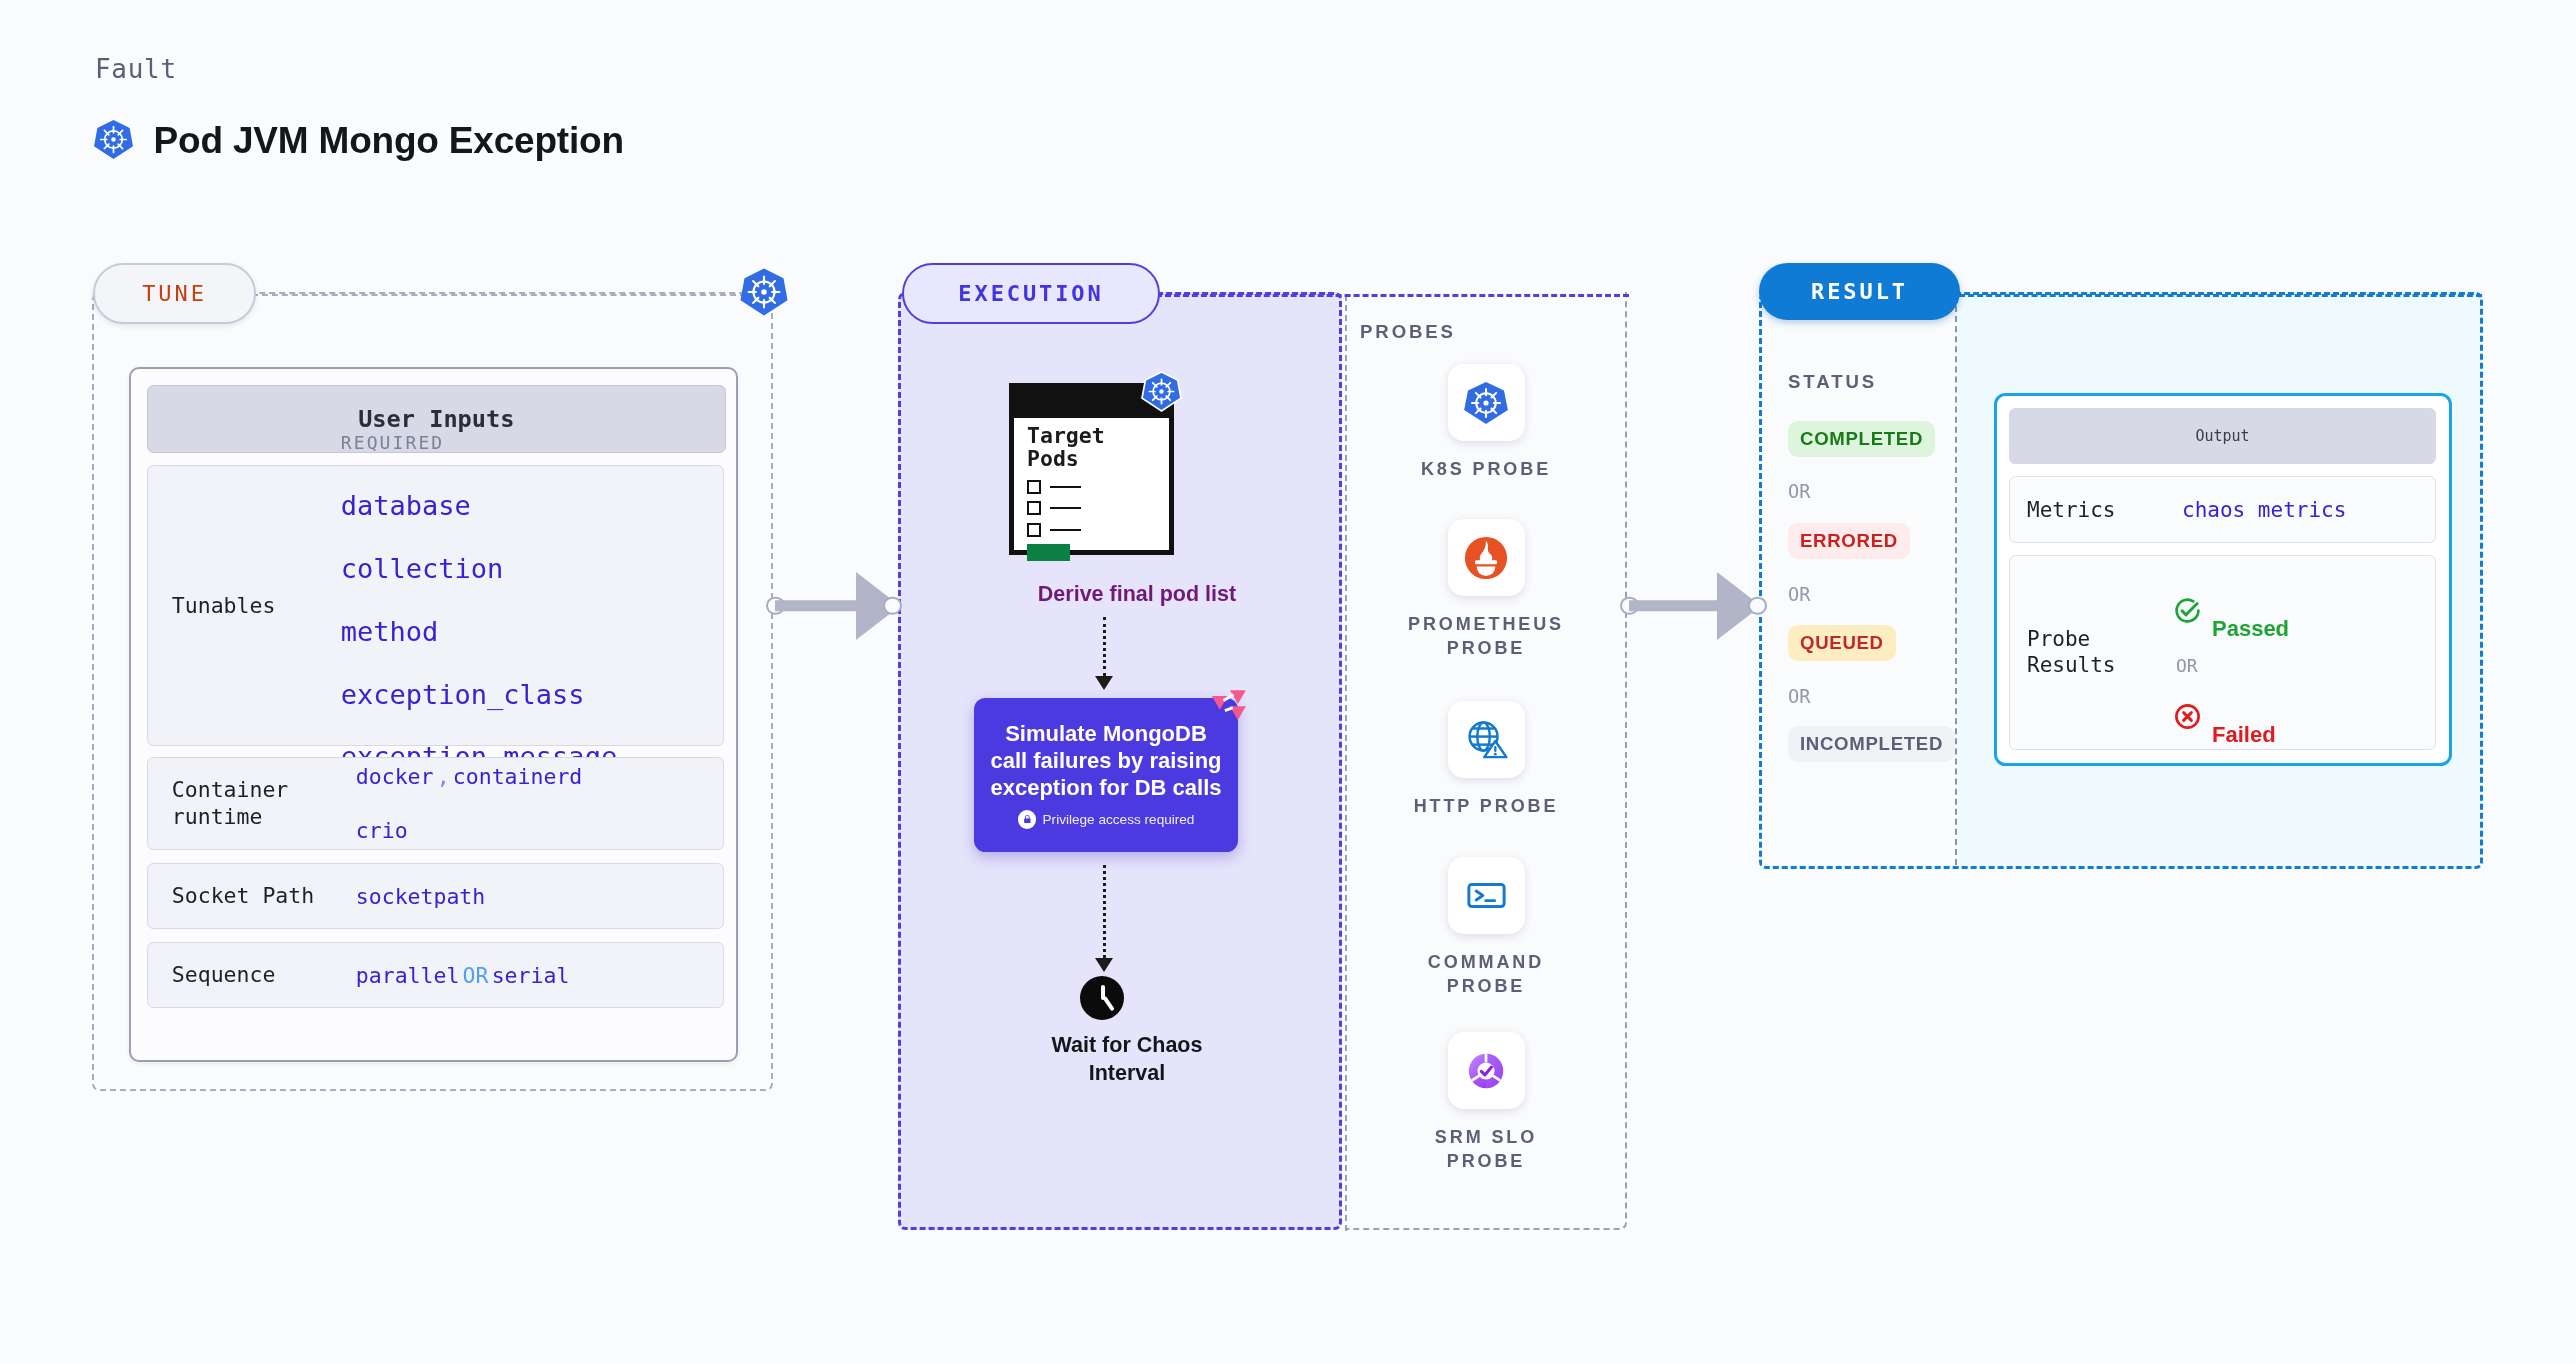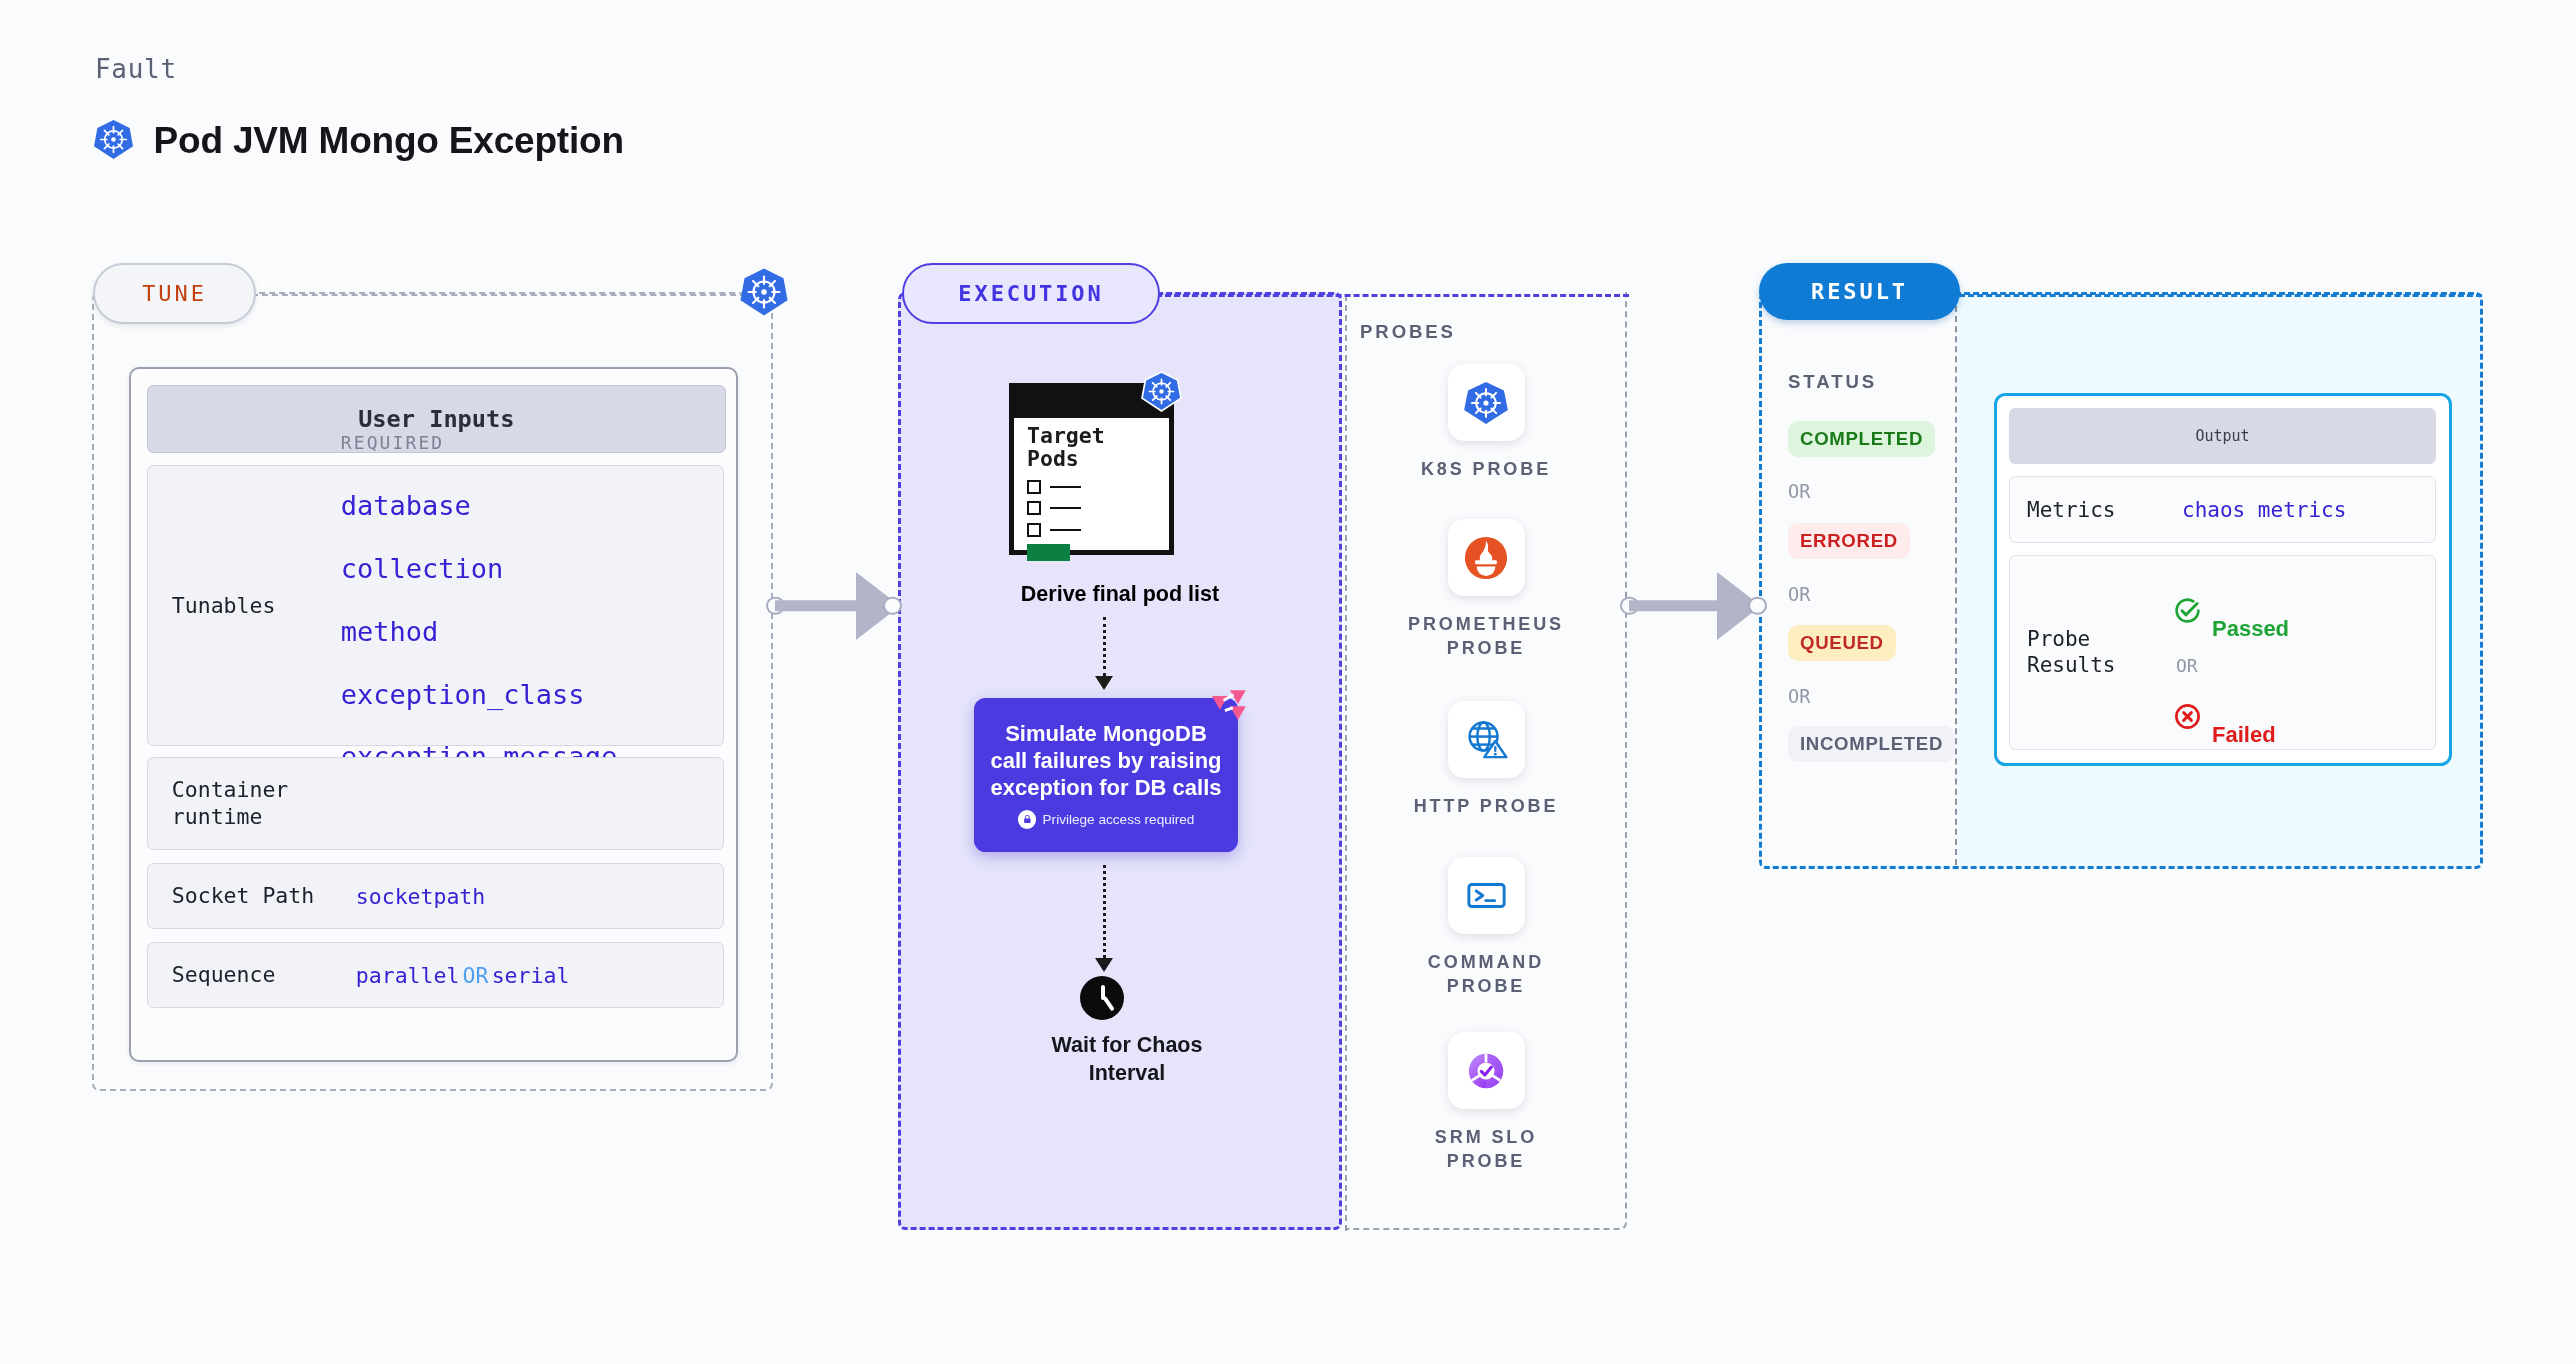--- a/index.html
+++ b/index.html
@@ -150,21 +150,21 @@
     position:absolute;left:13px;top:37px;font-size:21.5px;font-weight:bold;color:#1b1b1b;
     line-height:1.06;white-space:pre-line;font-family:"DejaVu Sans Mono","Liberation Mono",monospace;
   }
   .pl-item{position:absolute;left:13px;display:flex;align-items:center;gap:8.6px;}
   .pl-box{width:14.3px;height:14.3px;border:2.1px solid #111;box-sizing:border-box;}
   .pl-line{width:31.5px;height:2.1px;background:#111;}
   #pl-green{position:absolute;left:13px;top:135px;width:43px;height:17px;background:#0c8043;}
   #podlist-k8s{position:absolute;left:131px;top:-13px;width:43px;height:43px;}
   #derive-label{
     position:absolute;left:898px;top:582px;width:444px;text-align:center;
-    font-size:21.5px;font-weight:bold;color:#000000;
+    font-size:21.5px;font-weight:bold;color:#701a75;padding-left:17px;
   }
 
   .vdots{position:absolute;width:0;border-left:3.6px dotted #1b1b1b;z-index:4;}
   .vdots-head{
     position:absolute;width:0;height:0;z-index:4;
     border-left:9.3px solid transparent;border-right:9.3px solid transparent;
     border-top:14.3px solid #1b1b1b;
   }
 
   #action-card{
@@ -316,20 +316,30 @@
       <div class="tunable">collection</div>
       <div class="tunable">method</div>
       <div class="tunable">exception_class</div>
       <div class="tunable">exception_message</div>
     </div>
   </div>
 
   <div class="ui-row" style="top:388px;height:93px;">
     <div class="ui-label">Container
 runtime</div>
+    <div class="ui-vals" style="left:208px;">
+      <div>
+        <span class="val">docker</span>
+        <span class="val sep-comma">,</span>
+        <span class="val">containerd</span>
+      </div>
+      <div style="margin-top:10px;">
+        <span class="val">crio</span>
+      </div>
+    </div>
   </div>
 
   <div class="ui-row" style="top:494px;height:66px;">
     <div class="ui-label">Socket Path</div>
     <div class="ui-vals" style="left:208px;">
       <span class="val">socketpath</span>
     </div>
   </div>
 
   <div class="ui-row" style="top:573px;height:66px;">

